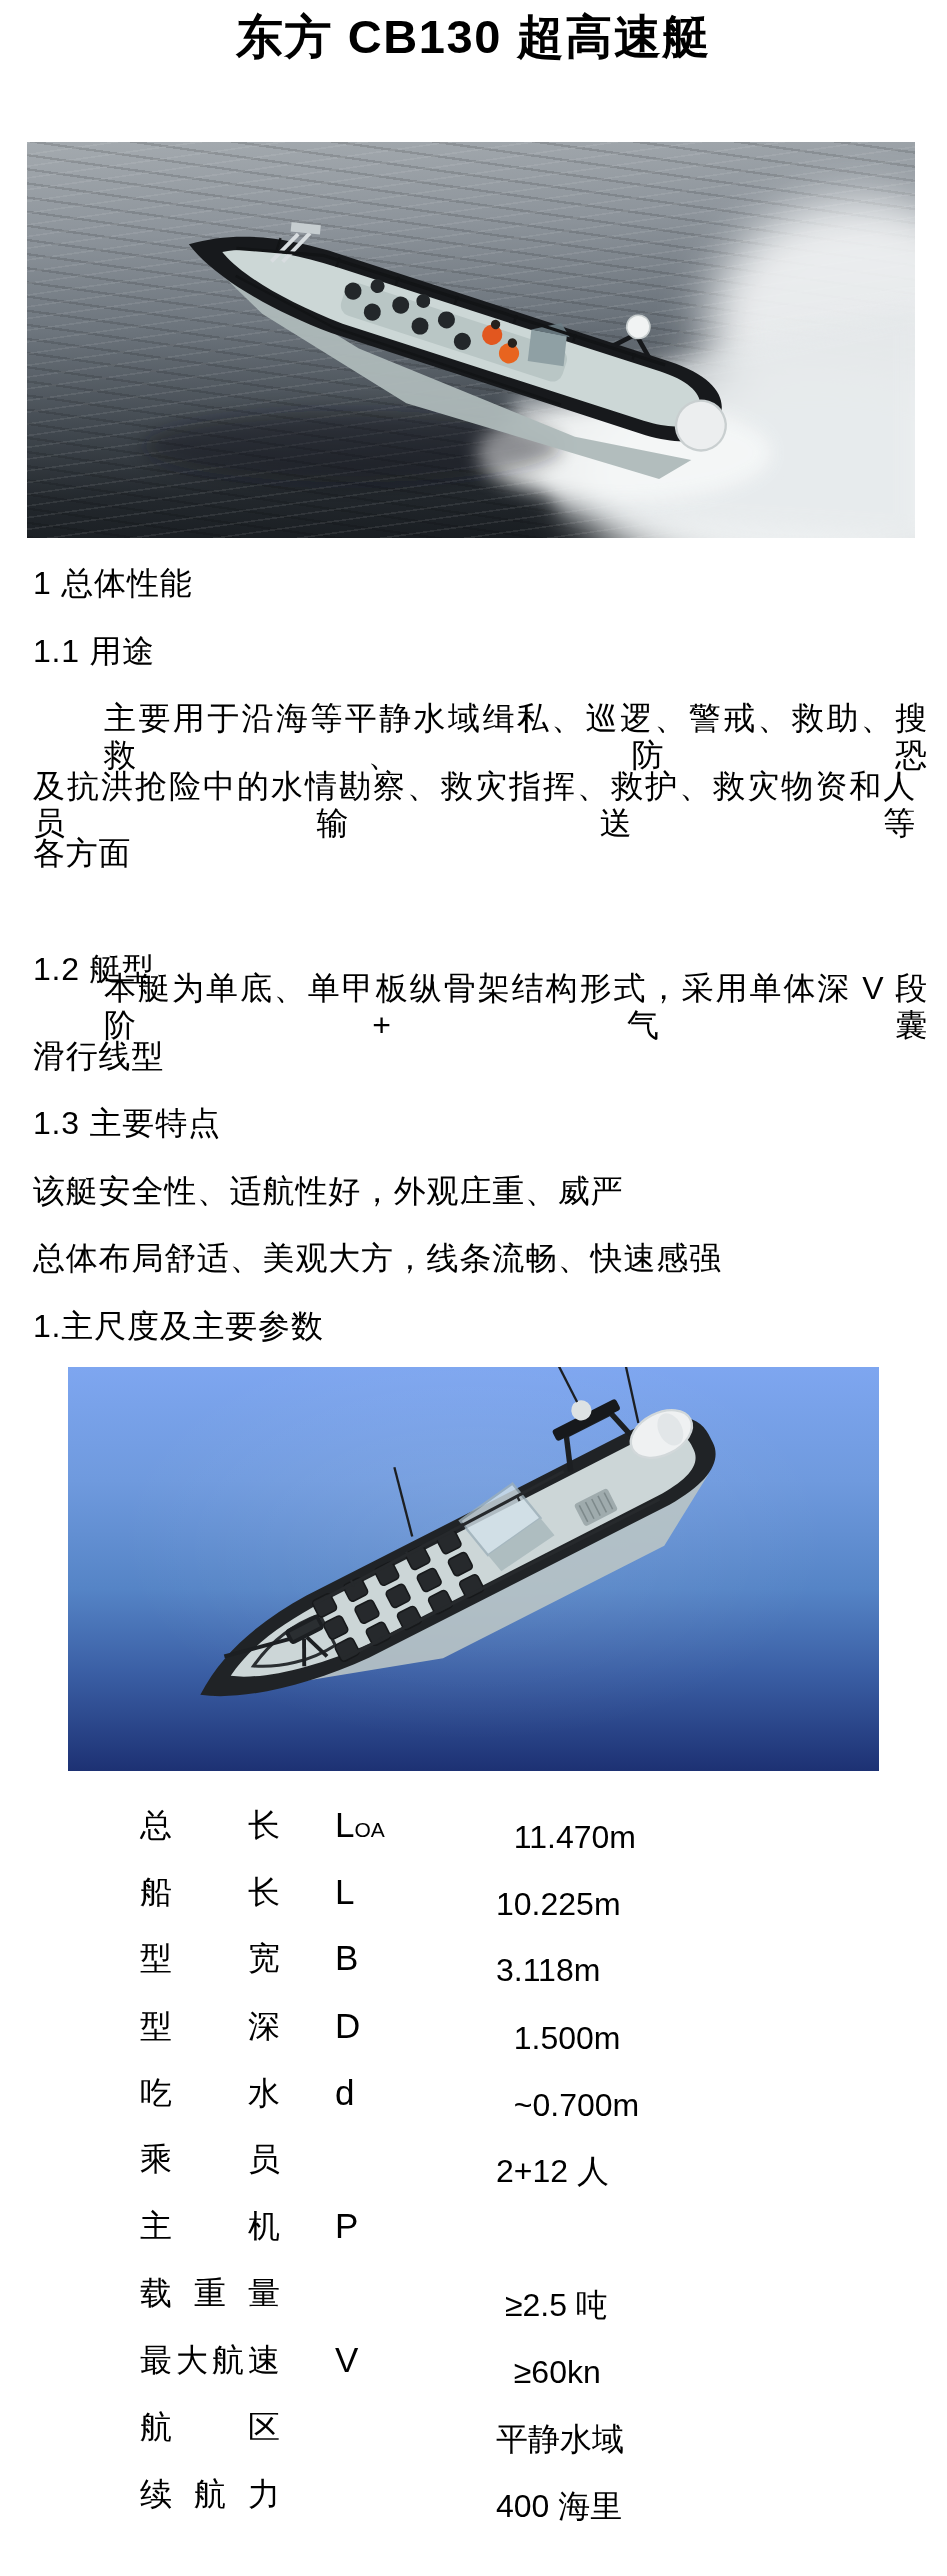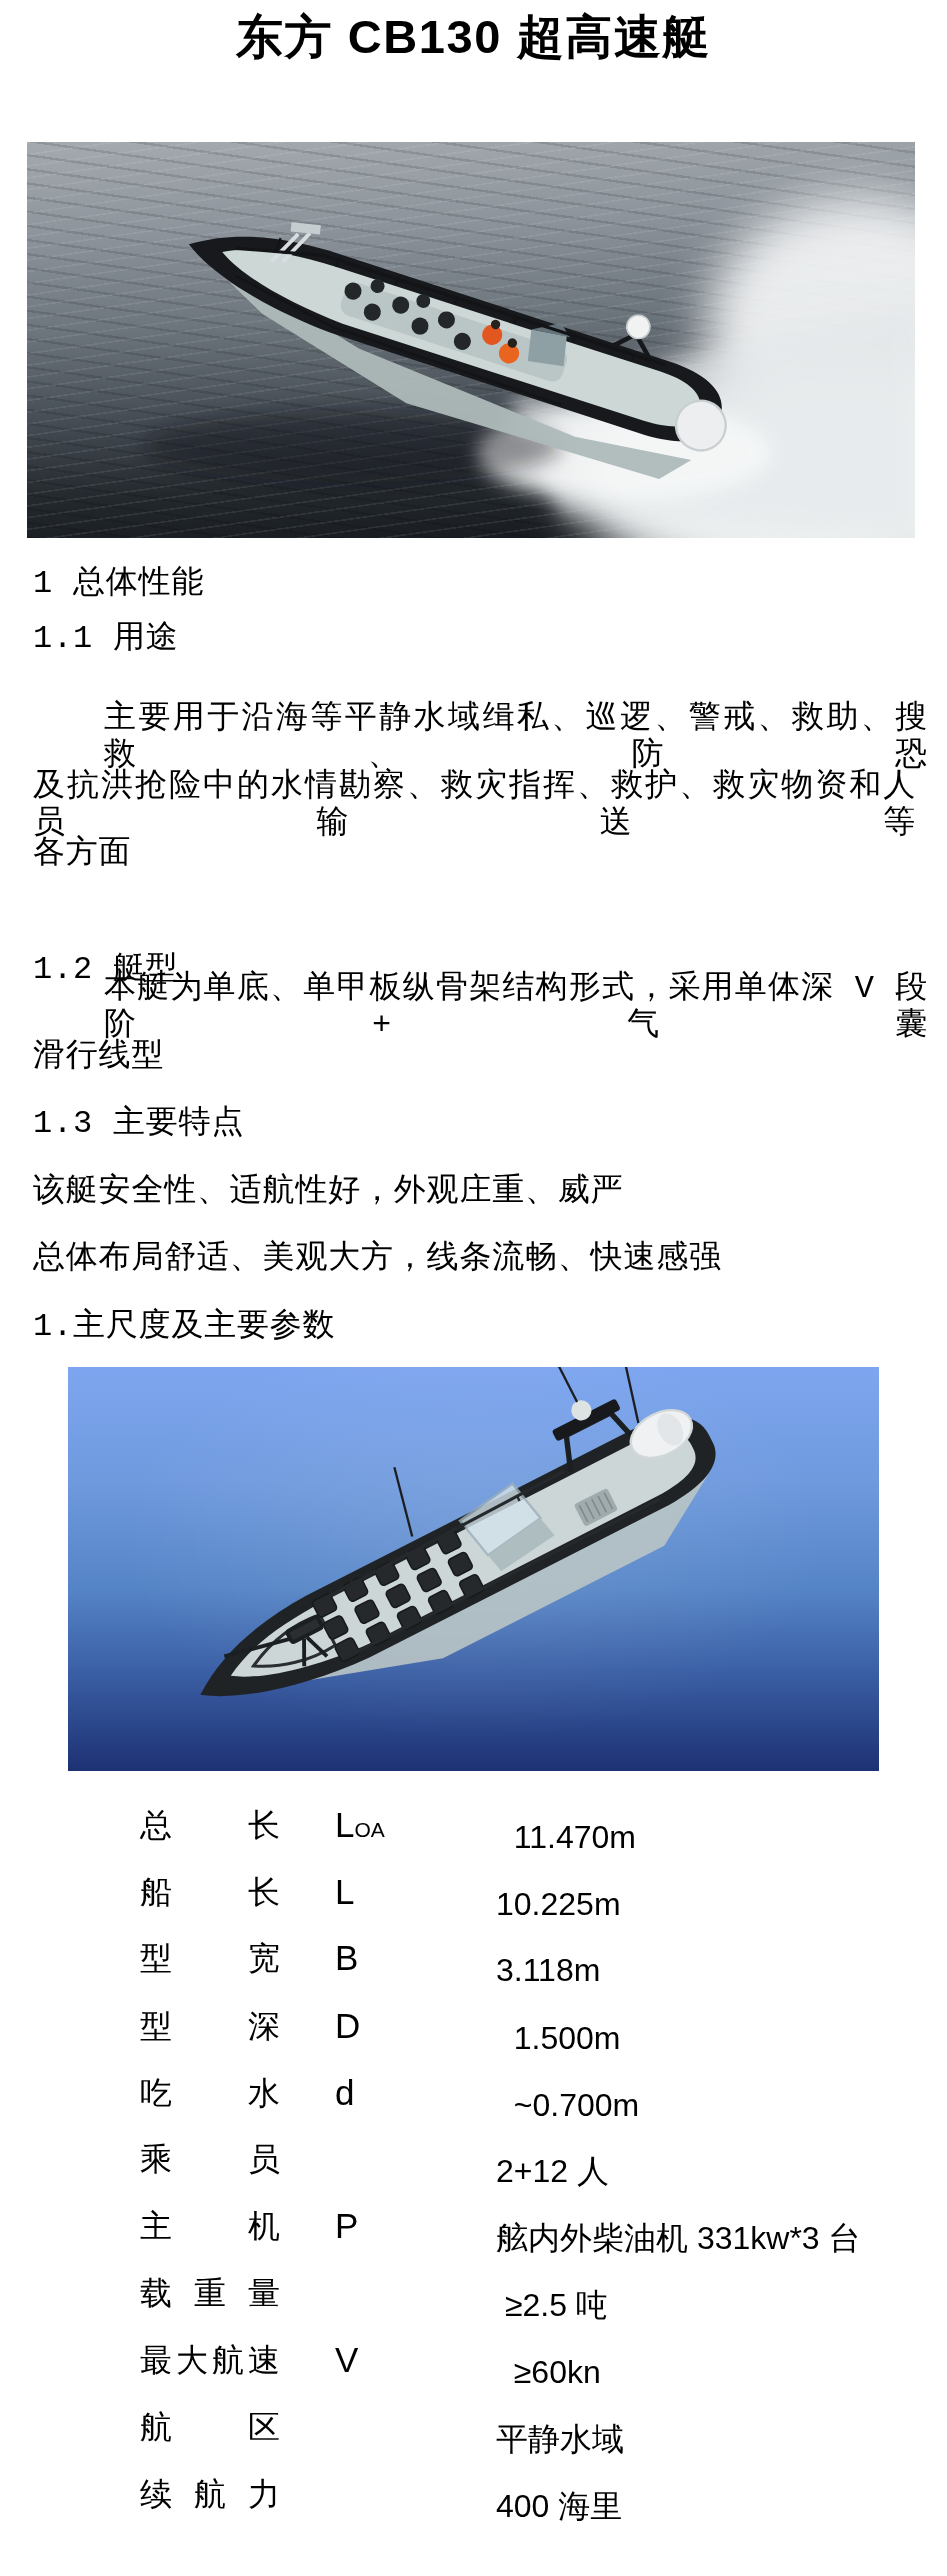--- a/index.html
+++ b/index.html
@@ -25,21 +25,20 @@
   .fig-render{
     left:68px;top:1367px;width:811px;height:404px;
     background:
       radial-gradient(ellipse at 50% 42%, rgba(255,255,255,.10), rgba(255,255,255,0) 62%),
       linear-gradient(180deg,#7ea6f0 0%,#6f9ade 28%,#5584c6 55%,#3a5ea4 76%,#1d3173 100%);
   }
   
   .line{
     position:absolute;left:33px;font-size:32px;line-height:37px;white-space:pre;
     letter-spacing:0.8px;
-    font-family:Liberation Mono, monospace;
   }
   .line.full{white-space:normal;width:883px;text-align:justify;text-align-last:justify;}
   .line.indent{left:92px;}
   .line.indent.full{width:824px;margin-left:12px;}
   
   .spec{position:absolute;left:0;top:1807px;width:947px;height:729px;}
   .spec-row{position:absolute;left:0;width:947px;height:47px;}
   .spec-label{
     position:absolute;left:140px;top:0;width:140px;
     display:flex;justify-content:space-between;
@@ -116,21 +115,21 @@
           <line x1="60" y1="-35" x2="60" y2="-46"></line>
             <line x1="140" y1="-36" x2="140" y2="-46"></line>
           <line x1="220" y1="-38" x2="220" y2="-46"></line>
         </g>
       </g>
     </g>
   </svg>
 </div>
 
 <div class="line" style="top:565px">1 总体性能</div>
-<div class="line" style="top:620px">1.1 用途</div>
+<div class="line" style="top:633px">1.1 用途</div>
 <div class="line indent full" style="top:700px">主要用于沿海等平静水域缉私、巡逻、警戒、救助、搜救、防恐</div>
 <div class="line full" style="top:768px">及抗洪抢险中的水情勘察、救灾指挥、救护、救灾物资和人员输送等</div>
 <div class="line" style="top:835px">各方面</div>
 <div class="line" style="top:951px">1.2 艇型</div>
 <div class="line indent full" style="top:970px">本艇为单底、单甲板纵骨架结构形式，采用单体深 V 段阶+气囊</div>
 <div class="line" style="top:1038px">滑行线型</div>
 <div class="line" style="top:1105px">1.3 主要特点</div>
 <div class="line" style="top:1173px">该艇安全性、适航性好，外观庄重、威严</div>
 <div class="line" style="top:1240px">总体布局舒适、美观大方，线条流畅、快速感强</div>
 <div class="line" style="top:1308px">1.主尺度及主要参数</div>
@@ -253,21 +252,20 @@
       </div>
     <div class="spec-sym"><span></span><span class="sub"></span></div>
     <div class="spec-val">2+12 人</div>
   </div>
   <div class="spec-row" style="top:401px">
     <div class="spec-label">
         <span>主</span>
         <span>机</span>
       </div>
     <div class="spec-sym"><span>P</span><span class="sub"></span></div>
-    <div class="spec-val">舷内外柴油机 331kw*3 台</div>
   </div>
   <div class="spec-row" style="top:468px">
     <div class="spec-label">
         <span>载</span>
         <span>重</span>
         <span>量</span>
       </div>
     <div class="spec-sym"><span></span><span class="sub"></span></div>
     <div class="spec-val"> ≥2.5 吨</div>
   </div>

